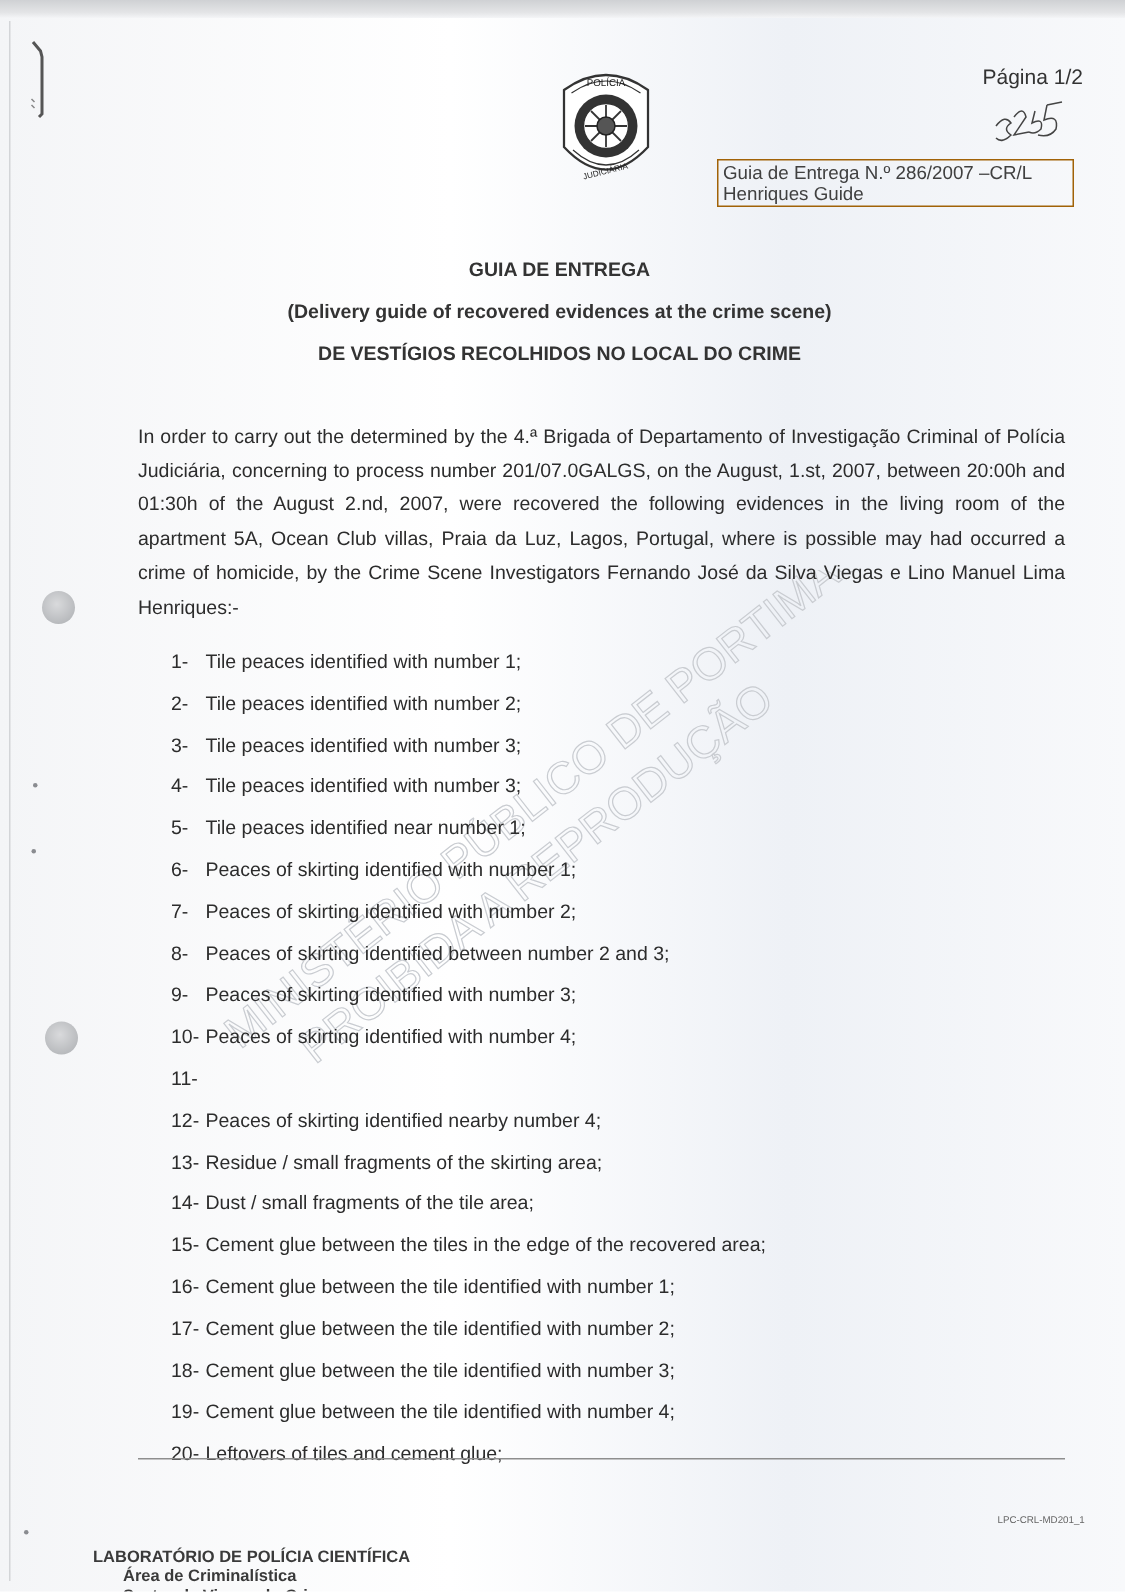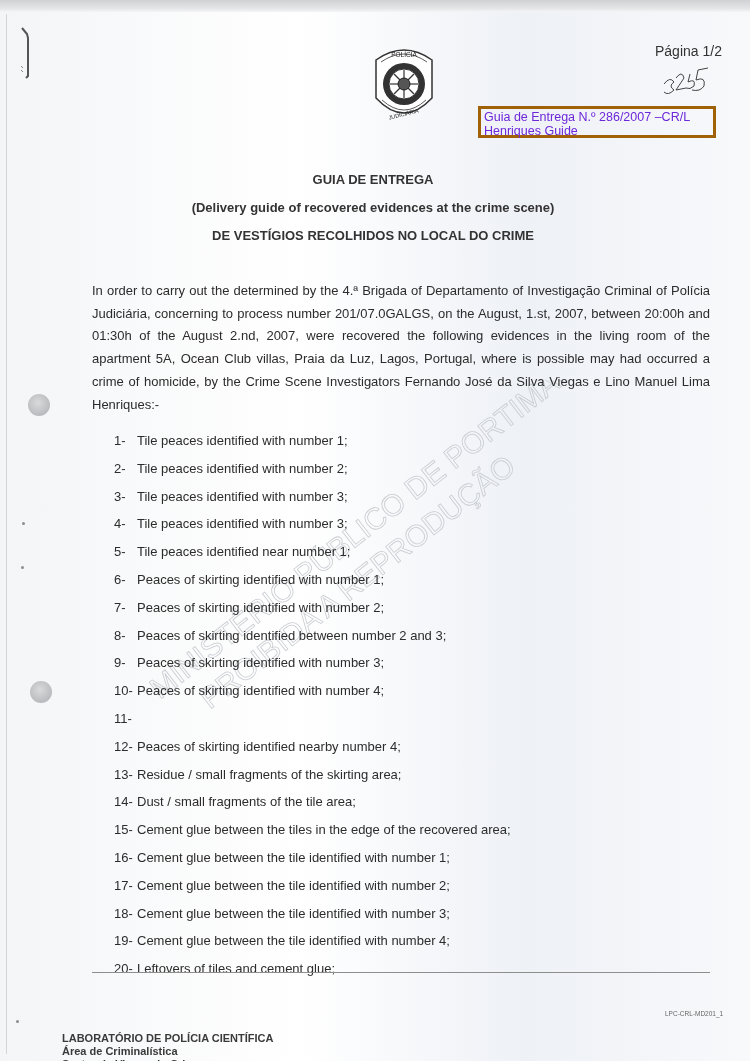--- a/index.html
+++ b/index.html
@@ -12,31 +12,31 @@
     background: linear-gradient(180deg, #cfd1d4 0%, #e4e5e7 70%, #f4f5f7 100%); }
   .leftline { position: absolute; left: 6px; top: 14px; width: 1px; height: 1040px; background: #d3d5d8; }
   .punch { position: absolute; width: 22px; height: 22px; border-radius: 50%;
     background: radial-gradient(circle at 45% 40%, #d9dadc 0%, #b9bbbe 70%, #a9abae 100%); }
   .dot { position: absolute; width: 3px; height: 3px; border-radius: 50%; background: #8a8c90; }
   .bracket { position: absolute; left: 18px; top: 24px; width: 16px; height: 60px; }
   .logo { position: absolute; left: 372px; top: 42px; width: 64px; height: 84px; }
   .page-num { position: absolute; left: 655px; top: 43px; font-size: 14px; color: #333; }
   .sig { position: absolute; left: 662px; top: 66px; width: 48px; height: 34px; }
   .guide-box { position: absolute; left: 478px; top: 106px; width: 238px; height: 32px;
-    border: 3px solid #a16207; padding: 1px 3px; box-sizing: border-box; font-size: 12.5px; line-height: 14px; color: #6d28d9; }
+    border: 1px solid #a16207; padding: 1px 3px; box-sizing: border-box; font-size: 12.5px; line-height: 14px; color: #404040; }
   .titles { position: absolute; left: 0; top: 166px; width: 746px; text-align: center; font-weight: bold; color: #333; }
   .titles div { font-size: 13px; line-height: 28px; }
   .para { position: absolute; left: 92px; top: 280px; width: 618px; font-size: 13px; line-height: 22.7px;
     text-align: justify; color: #2c2c2c; }
   .list { position: absolute; left: 114px; top: 433px; margin: 0; padding: 0; list-style: none; font-size: 13px; color: #2c2c2c; }
   .list li { height: 27.8px; line-height: 16px; display: flex; }
   .list .num { width: 23px; display: inline-block; }
   .footer-line { position: absolute; left: 92px; top: 972px; width: 618px; height: 1px; background: #8e8e8e; }
   .footer { position: absolute; left: 62px; top: 1032px; font-size: 11px; line-height: 13px; font-weight: bold; color: #3a3a3a; }
-  .footer .l2, .footer .l3 { font-weight: bold; }
+  .footer .l2, .footer .l3 { font-weight: bold; margin-left: 20px; }
   .code { position: absolute; left: 665px; top: 1010px; font-size: 6.5px; color: #666; }
   .watermark { position: absolute; left: 130px; top: 380px; width: 560px; height: 330px; pointer-events: none; }
 </style>
 </head>
 <body>
 
 <div class="topbar"></div>
 <div class="leftline"></div>
 
 <svg class="bracket" viewBox="0 0 16 60">

